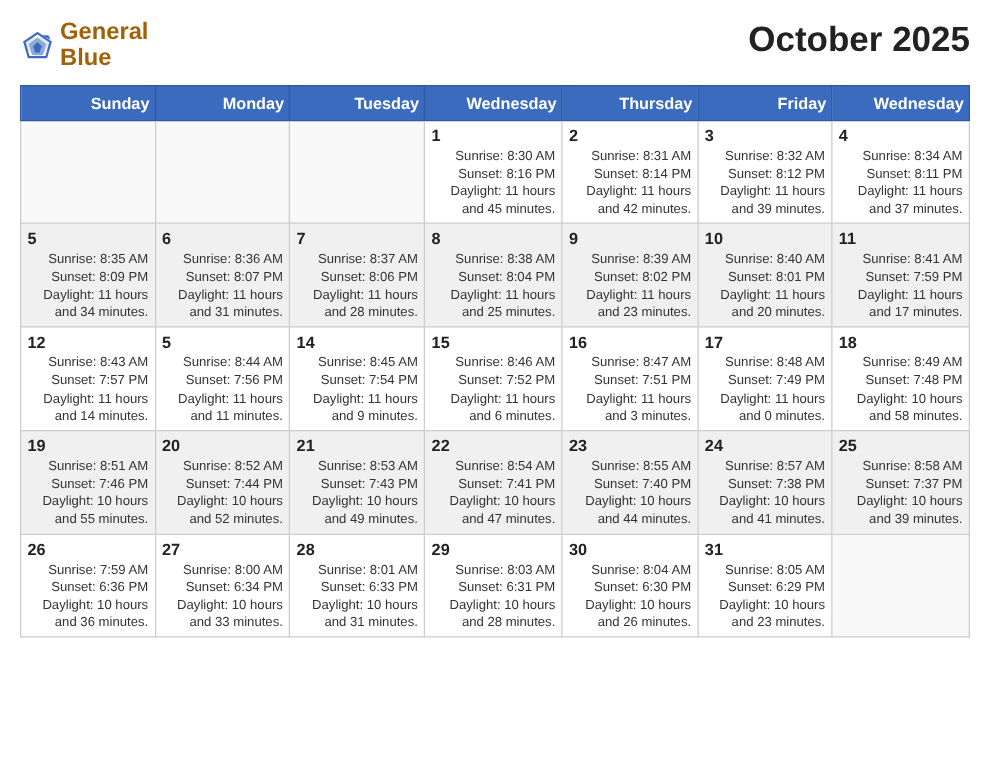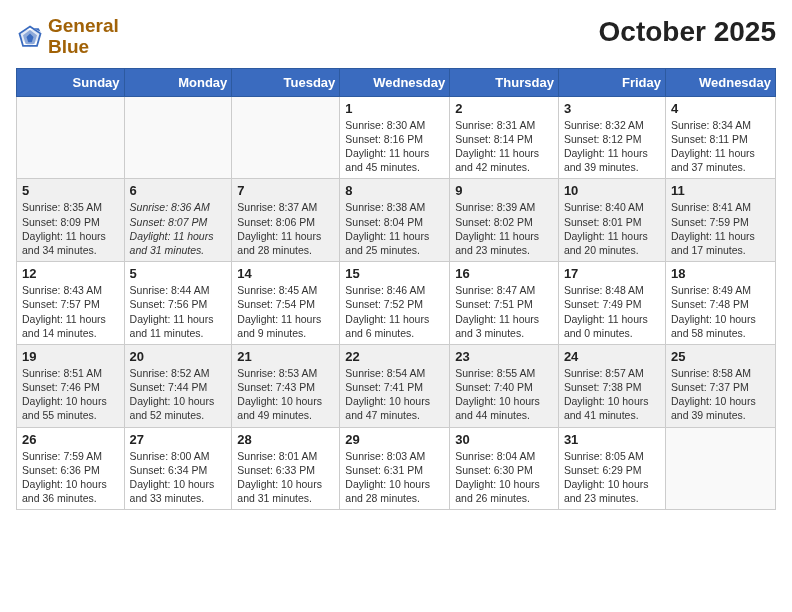--- a/index.html
+++ b/index.html
@@ -73,20 +73,21 @@
     }
     .day-number {
       font-size: 13px;
       font-weight: bold;
       margin-bottom: 2px;
     }
     .day-info {
       font-size: 10.5px;
       line-height: 1.35;
       color: #333;
+      text-align: right;
     }
     .row-shaded td {
       background: #f0f0f0;
     }
   </style>
 </head>
 <body>
 
 <div class="header">
   <div class="logo">
@@ -158,21 +159,21 @@
       <tr class="row-shaded">
         <td>
           <div class="day-number">5</div>
           <div class="day-info" style="white-space: pre-line;">Sunrise: 8:35 AM
 Sunset: 8:09 PM
 Daylight: 11 hours
 and 34 minutes.</div>
         </td>
         <td>
           <div class="day-number">6</div>
-          <div class="day-info" style="white-space: pre-line; font-style: italic;">Sunrise: 8:36 AM
+          <div class="day-info" style="white-space: pre-line;">Sunrise: 8:36 AM
 Sunset: 8:07 PM
 Daylight: 11 hours
 and 31 minutes.</div>
         </td>
         <td>
           <div class="day-number">7</div>
           <div class="day-info" style="white-space: pre-line;">Sunrise: 8:37 AM
 Sunset: 8:06 PM
 Daylight: 11 hours
 and 28 minutes.</div>

